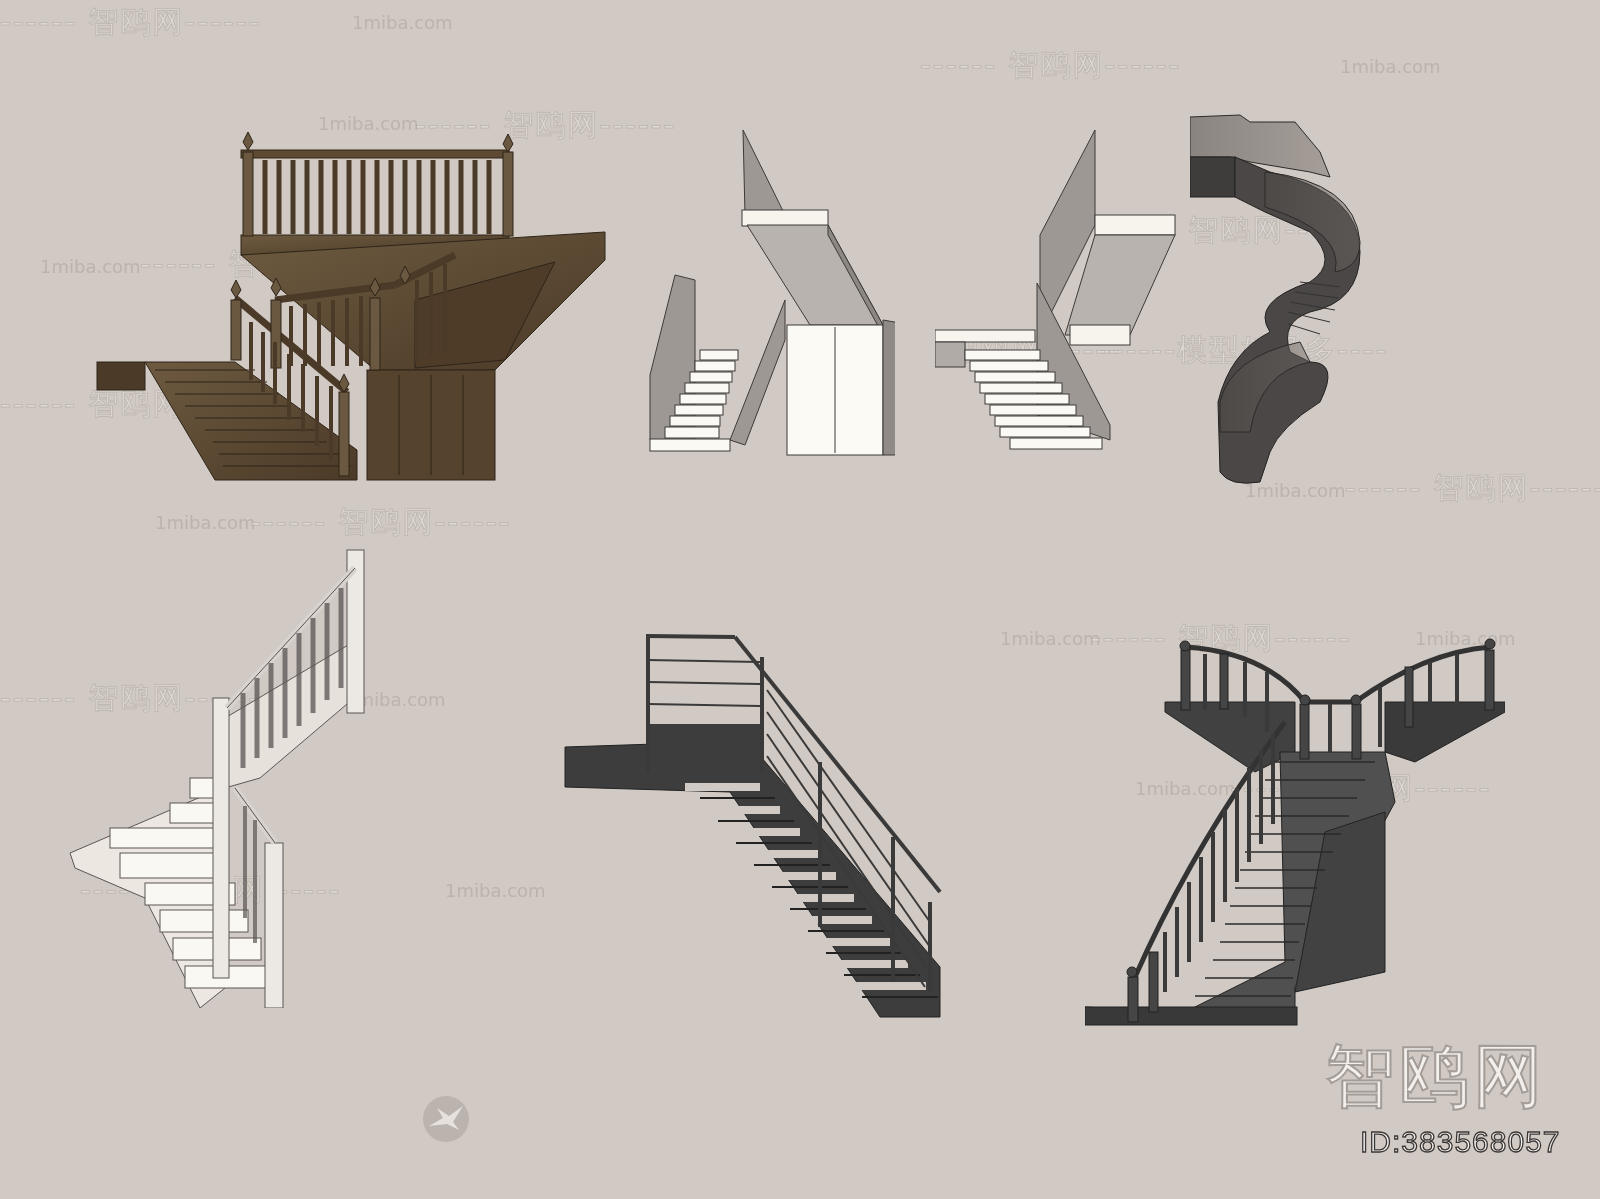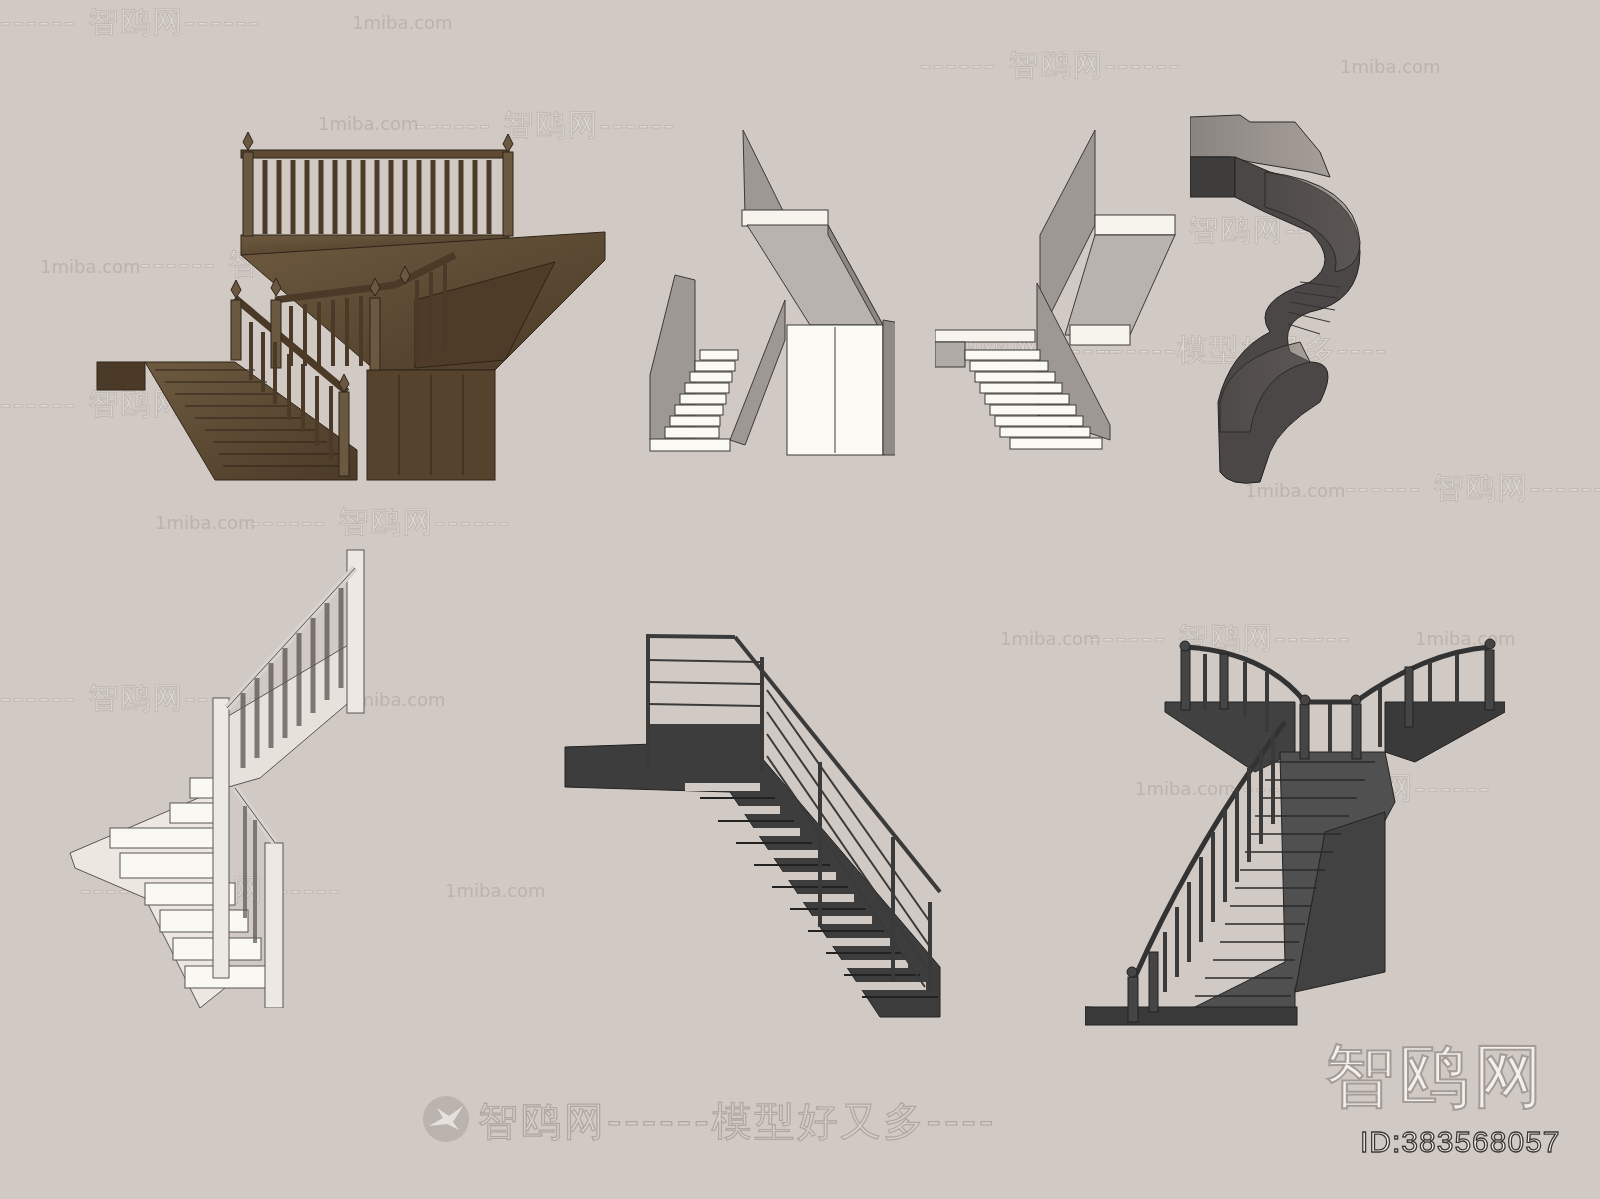--- a/index.html
+++ b/index.html
@@ -66,21 +66,20 @@
   <div class="wm wm-site" style="left:1135px;top:778px;">1miba.com</div>
   <div class="wm wm-small" style="left:1230px;top:768px;">------ 智鸥网------</div>
   <div class="wm wm-small" style="left:80px;top:870px;">------ 智鸥网------</div>
   <div class="wm wm-site" style="left:445px;top:880px;">1miba.com</div>
 
   <div class="bird-logo">
     <svg width="46" height="46" viewBox="0 0 46 46">
         <path d="M6 30 L20 22 L14 12 L26 20 L40 10 L30 26 L36 34 L24 28 Z" fill="#e6e1dc"></path>
       </svg>
   </div>
-  <div class="wm wm-bottom" style="left:478px;top:1094px;">智鸥网------模型好又多----</div>
 
   <div class="brand-big">智鸥网</div>
   <div class="brand-id">ID:383568057</div>
 
   <svg class="model" style="left:95px;top:130px;" width="520" height="360" viewBox="0 0 520 360">
     <defs>
       <linearGradient id="wood" x1="0" y1="0" x2="1" y2="1">
         <stop offset="0" stop-color="#6d5a40"></stop>
           <stop offset="1" stop-color="#4b3a27"></stop>
       </linearGradient>

